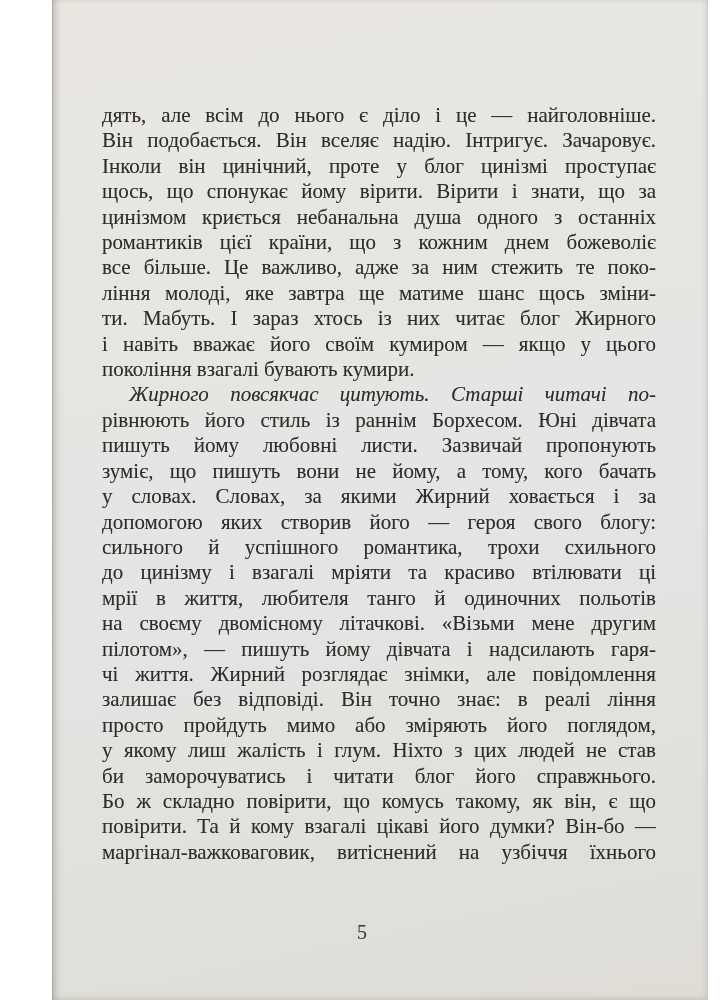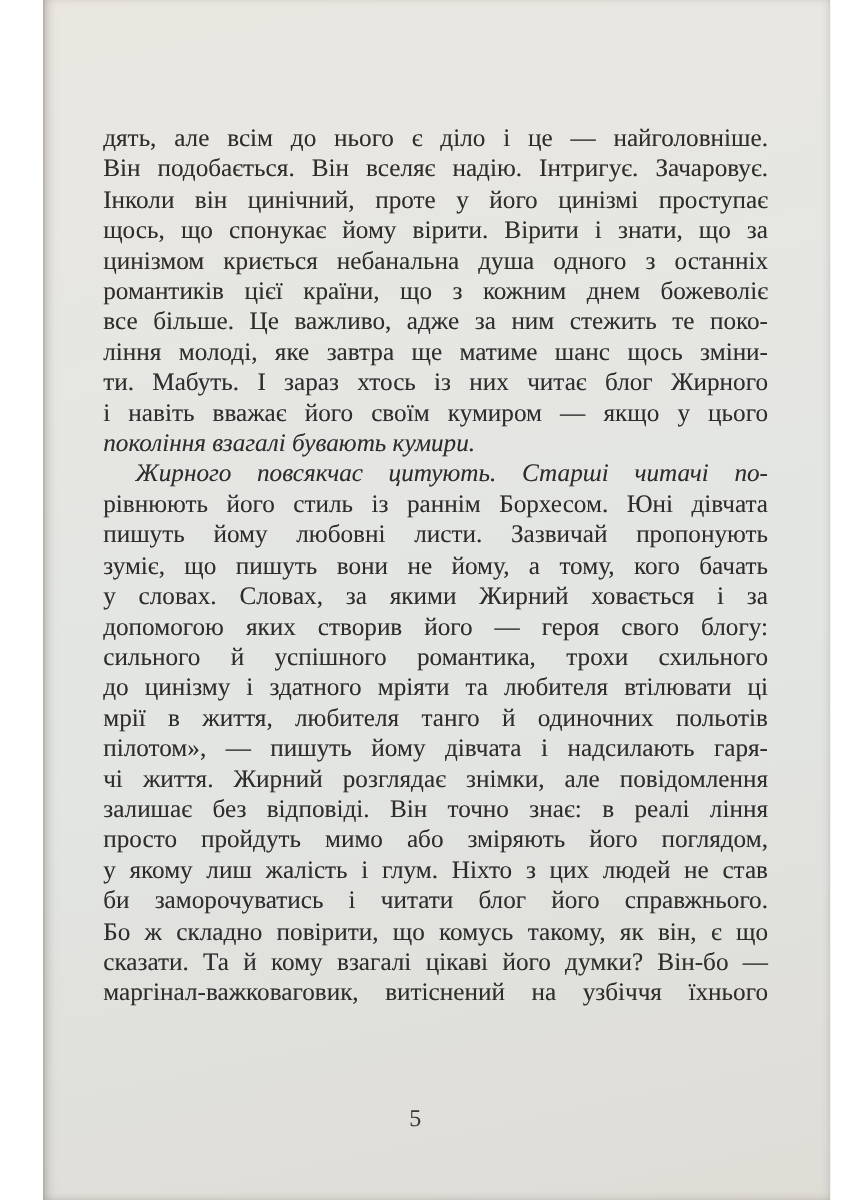--- a/index.html
+++ b/index.html
@@ -15,21 +15,21 @@
   .scan {
     position: relative;
     width: 720px;
     height: 1000px;
     background: var(--scan-bg, #ffffff);
   }
 
   
   .page {
     position: absolute;
-    left: 36px;
+    left: 52px;
     top: 0;
     width: 656px;
     height: 1000px;
     background: linear-gradient(168deg,
       var(--page-top, #eae7e1) 0%,
       #e5e6e2 35%,
       #e2e5e2 58%,
       var(--page-bottom, #dfdcd6) 100%);
     box-shadow:
       inset 7px 0 9px -5px rgba(130, 126, 116, 0.55),
@@ -56,21 +56,20 @@
   }
   .book-line { white-space: normal; }
 
   .book-line.indent {
     text-indent: 27px;
     font-style: italic;
   }
 
   .book-line.no-just-last {
     text-align-last: left;
-    font-style: italic;
   }
 
   .page-number {
     position: absolute;
     left: 40px;
     top: 920px;
     width: 540px;
     text-align: center;
     font-size: 20px;
     line-height: 24px;
@@ -79,43 +78,44 @@
   }
 </style>
 </head>
 <body>
 
 <div class="scan">
   <div class="page">
     <div class="text-block">
         <div class="book-line">дять, але всім до нього є діло і це — найголовніше.</div>
         <div class="book-line">Він подобається. Він вселяє надію. Інтригує. Зачаровує.</div>
-        <div class="book-line">Інколи він цинічний, проте у його цинізмі проступає</div>
+        <div class="book-line">Інколи він цинічний, проте у блог цинізмі проступає</div>
         <div class="book-line">щось, що спонукає йому вірити. Вірити і знати, що за</div>
         <div class="book-line">цинізмом криється небанальна душа одного з останніх</div>
         <div class="book-line">романтиків цієї країни, що з кожним днем божеволіє</div>
         <div class="book-line">все більше. Це важливо, адже за ним стежить те поко-</div>
         <div class="book-line">ління молоді, яке завтра ще матиме шанс щось зміни-</div>
         <div class="book-line">ти. Мабуть. І зараз хтось із них читає блог Жирного</div>
         <div class="book-line">і навіть вважає його своїм кумиром — якщо у цього</div>
         <div class="book-line no-just-last">покоління взагалі бувають кумири.</div>
         <div class="book-line indent">Жирного повсякчас цитують. Старші читачі по-</div>
         <div class="book-line">рівнюють його стиль із раннім Борхесом. Юні дівчата</div>
         <div class="book-line">пишуть йому любовні листи. Зазвичай пропонують</div>
         <div class="book-line">зуміє, що пишуть вони не йому, а тому, кого бачать</div>
         <div class="book-line">у словах. Словах, за якими Жирний ховається і за</div>
         <div class="book-line">допомогою яких створив його — героя свого блогу:</div>
         <div class="book-line">сильного й успішного романтика, трохи схильного</div>
-        <div class="book-line">до цинізму і здатного мріяти та любителя втілювати ці</div>
+        <div class="book-line">до цинізму і взагалі мріяти та красиво втілювати ці</div>
         <div class="book-line">мрії в життя, любителя танго й одиночних польотів</div>
+        <div class="book-line">на своєму двомісному літачкові. «Візьми мене другим</div>
         <div class="book-line">пілотом», — пишуть йому дівчата і надсилають гаря-</div>
         <div class="book-line">чі життя. Жирний розглядає знімки, але повідомлення</div>
         <div class="book-line">залишає без відповіді. Він точно знає: в реалі ління</div>
         <div class="book-line">просто пройдуть мимо або зміряють його поглядом,</div>
         <div class="book-line">у якому лиш жалість і глум. Ніхто з цих людей не став</div>
         <div class="book-line">би заморочуватись і читати блог його справжнього.</div>
         <div class="book-line">Бо ж складно повірити, що комусь такому, як він, є що</div>
-        <div class="book-line">сказати. Та й кому взагалі цікаві його думки? Він-бо —</div>
+        <div class="book-line">повірити. Та й кому взагалі цікаві його думки? Він-бо —</div>
         <div class="book-line">маргінал-важковаговик, витіснений на узбіччя їхнього</div>
       </div>
     <div class="page-number">5</div>
   </div>
 </div>
 
 </body></html>

